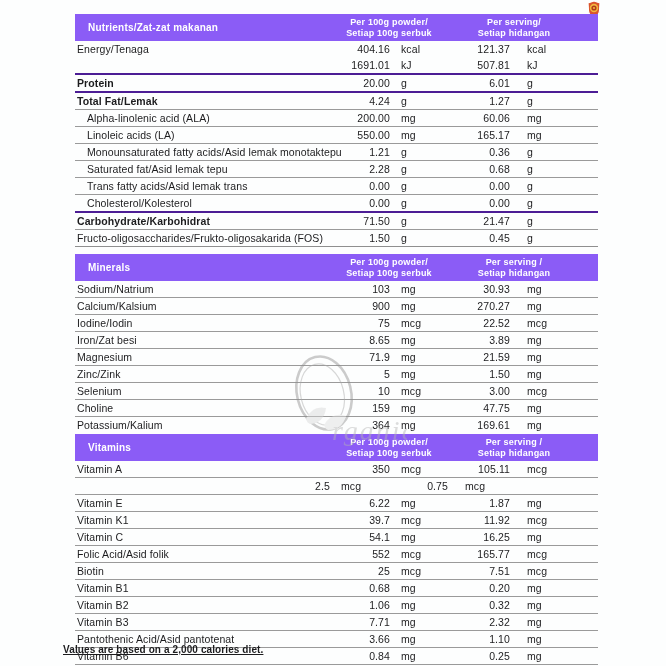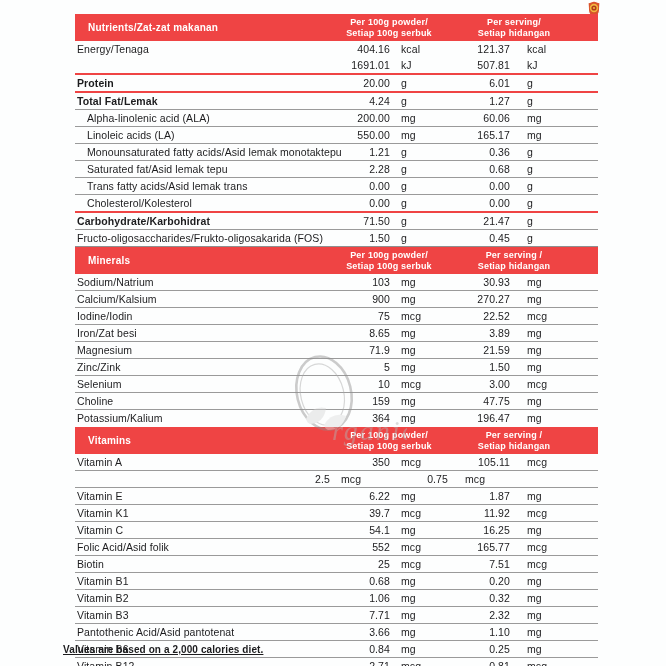--- a/index.html
+++ b/index.html
@@ -8,45 +8,45 @@
     font-family:"Liberation Sans", sans-serif;
     color:#1c1c1e; overflow:hidden; position:relative;
   }
   .page { position:absolute; inset:0; }
 
   .sheet { position:absolute; left:75px; top:14px; width:523px; }
 
   
   .sec-head {
     height:27px; display:flex; align-items:center;
-    background:#ef4444; color:#ffffff;
+    background:#8b5cf6; color:#ffffff;
   }
   .h-label { width:255px; padding-left:13px; box-sizing:border-box;
     font-weight:bold; font-size:10px; letter-spacing:.2px; }
   .h-col { display:flex; flex-direction:column; justify-content:flex-end;
     text-align:center; font-weight:bold; font-size:9px; line-height:10.5px;
     letter-spacing:.2px; }
   .h-col1 { width:118px; }
   .h-col2 { width:132px; }
 
   
   .sec { background:transparent; }
-  .sec + .sec { margin-top:0; }
+  .sec + .sec { margin-top:7px; }
   .sec:nth-of-type(3) { margin-top:1px; }
   .sec:first-of-type .rows { border-bottom:1px solid #8f8f8f; }
 
   .row {
     display:grid;
     grid-template-columns:minmax(0,1fr) 60px 58px 62px 70px;
     padding-right:18px; box-sizing:border-box;
     border-top:1px solid #9a9a9a;
     align-items:start;
   }
   .row.first { border-top:none; }
-  .row.bold  { border-top:2px solid #ef4444; }
+  .row.bold  { border-top:2px solid #4c1d95; }
   .row.bold .c-label { font-weight:bold; }
   .row.indent .c-label { padding-left:12px; }
 
   .c-label { padding-left:2px; white-space:nowrap; font-size:10.5px;
     line-height:16px; letter-spacing:.1px; }
   .c-num1, .c-num2 { text-align:right; }
   .c-unit1 { padding-left:11px; }
   .c-unit2 { padding-left:17px; }
   .cell .line { font-size:10.5px; line-height:16px; letter-spacing:.1px; }
 
@@ -420,21 +420,21 @@
 
   <div class="row">
     <div class="c-label">Potassium/Kalium</div>
     <div class="cell c-num1">
               <div class="line">364</div>
             </div>
     <div class="cell c-unit1">
               <div class="line">mg</div>
             </div>
     <div class="cell c-num2">
-              <div class="line">196.47</div>
+              <div class="line">169.61</div>
             </div>
     <div class="cell c-unit2">
               <div class="line">mg</div>
             </div>
   </div>
 </div>
   </section>
 
   <section class="sec">
     <div class="sec-head">

